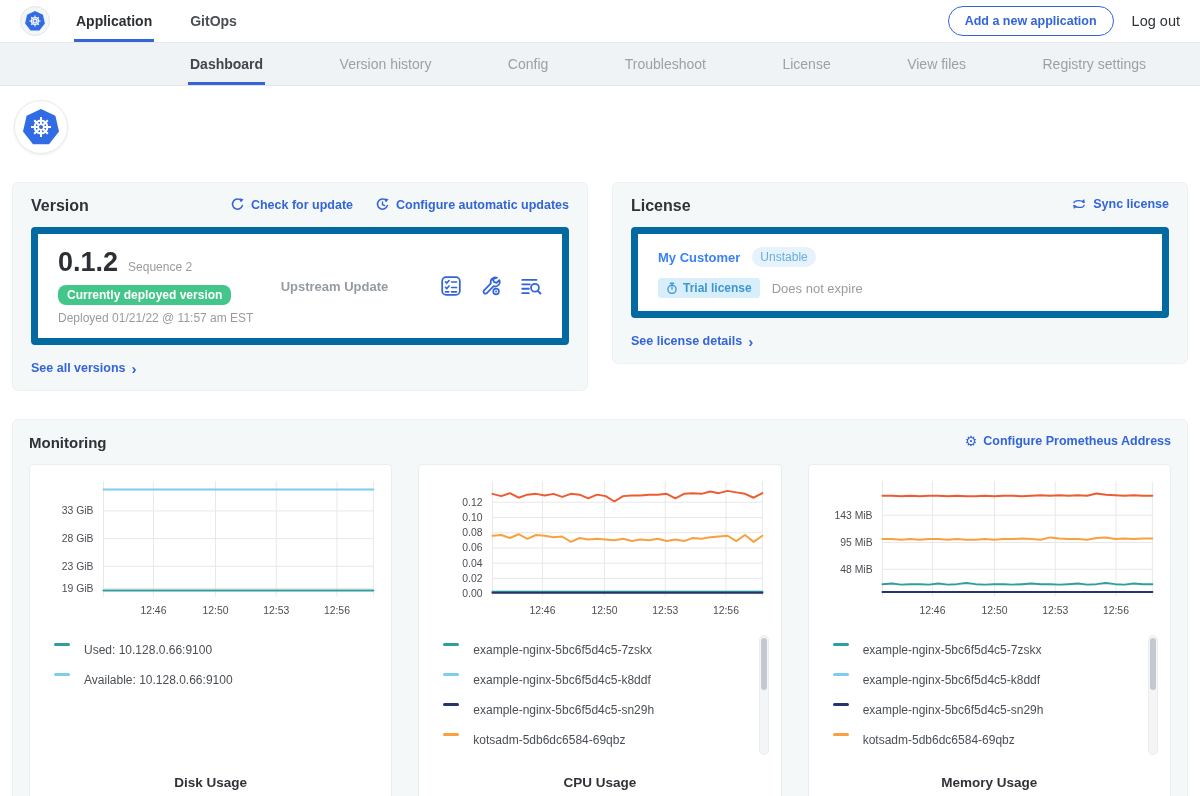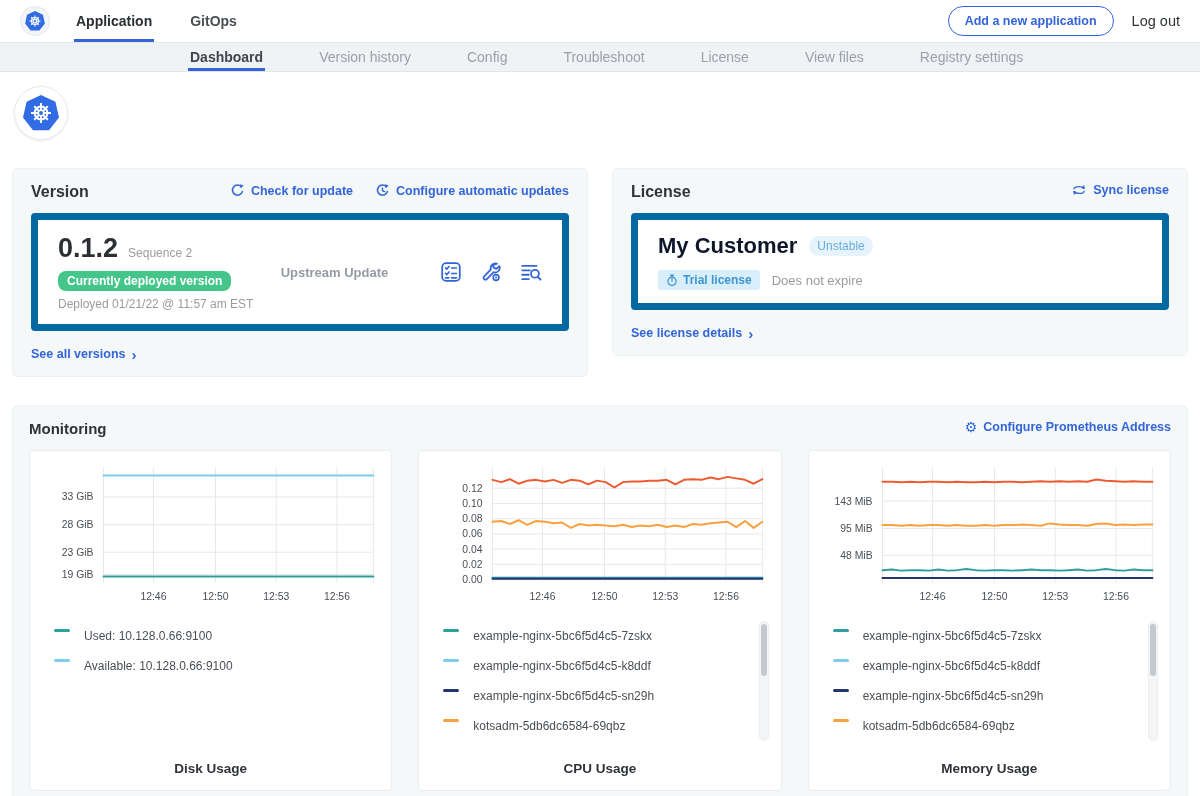--- a/index.html
+++ b/index.html
@@ -17,22 +17,22 @@
     position:relative; cursor:pointer; padding:0 2px; }
   .topnav-tab.active { color:#2b2f33; }
   .topnav-tab.active::after { content:""; position:absolute; left:0; right:0; bottom:0; height:3px; background:#3365d8; }
   .topnav-right { margin-left:auto; display:flex; align-items:center; gap:18px; }
   .add-app-btn { border:1px solid #3365d8; color:#3365d8; background:#fff; border-radius:16px;
     font-size:12.5px; font-weight:700; padding:7px 16px; cursor:pointer;
     font-family:"Liberation Sans","DejaVu Sans",sans-serif; }
   .logout { font-size:14.5px; color:#2f3438; cursor:pointer; }
 
   
-  .subnav { height:29px; background:#f0f3f5; border-bottom:1px solid #e2e6e8; display:flex;
-    padding-left:188px; }
+  .subnav { height:43px; background:#f0f3f5; border-bottom:1px solid #e2e6e8; display:flex;
+    padding-left:188px;justify-content:space-between; }
   .subnav-tab { display:flex; align-items:center; font-size:14px; color:#9aa1a9; margin-right:52px;
     position:relative; cursor:pointer; padding:0 2px; }
   .subnav-tab.active { color:#40464d; font-weight:700; }
   .subnav-tab.active::after { content:""; position:absolute; left:0; right:0; bottom:0; height:3px; background:#3365d8; }
 
   
   .app-header { display:flex; align-items:flex-start; padding:14px 0 16px 14px; }
   .app-icon { width:54px; height:54px; border-radius:50%; background:#fff; border:1px solid #e8ecee;
     box-shadow:0 1px 3px rgba(0,0,0,.08); display:flex; align-items:center; justify-content:center; margin-right:22px; }
   .app-title { font-size:29px; font-weight:700; color:#2f3338; letter-spacing:.2px; margin-top:2px; }
@@ -61,21 +61,21 @@
   .deployed-badge { display:inline-block; margin:7px 0 6px; background:#44c58a; color:#fff;
     font-size:12px; font-weight:700; padding:3px 9px; border-radius:8px; }
   .v-date { font-size:12px; color:#9b9b9b; }
   .v-source { flex:1; font-size:13px; font-weight:700; color:#959ba3; }
   .v-actions { display:flex; gap:18px; color:#3365d8; }
   .v-actions .ic { width:22px; height:22px; cursor:pointer; }
   .card-foot { margin-top:13px; }
 
   
   .lic-row1 { display:flex; align-items:center; gap:12px; }
-  .lic-customer { font-size:22px; font-weight:700; color:#0f172a; }
+  .lic-customer { font-size:13px; font-weight:700; color:#3b82f6; }
   .badge-soft { background:#e7f3fc; color:#66aede; font-size:12px; padding:3px 8px; border-radius:10px; }
   .lic-row2 { display:flex; align-items:center; gap:12px; margin-top:11px; }
   .badge-trial { background:#d9eefb; color:#3e97d1; font-size:12px; font-weight:700; padding:3px 8px;
     border-radius:3px; display:inline-flex; align-items:center; gap:5px; }
   .lic-expiry { font-size:13px; color:#9b9b9b; }
 
   
   .monitoring { margin:0 12px; padding:14px 16px 18px; }
   .charts-row { display:flex; gap:26px; margin-top:13px; }
   .chart-card { flex:1; background:#fff; border:1px solid #e9edef; border-radius:4px;

